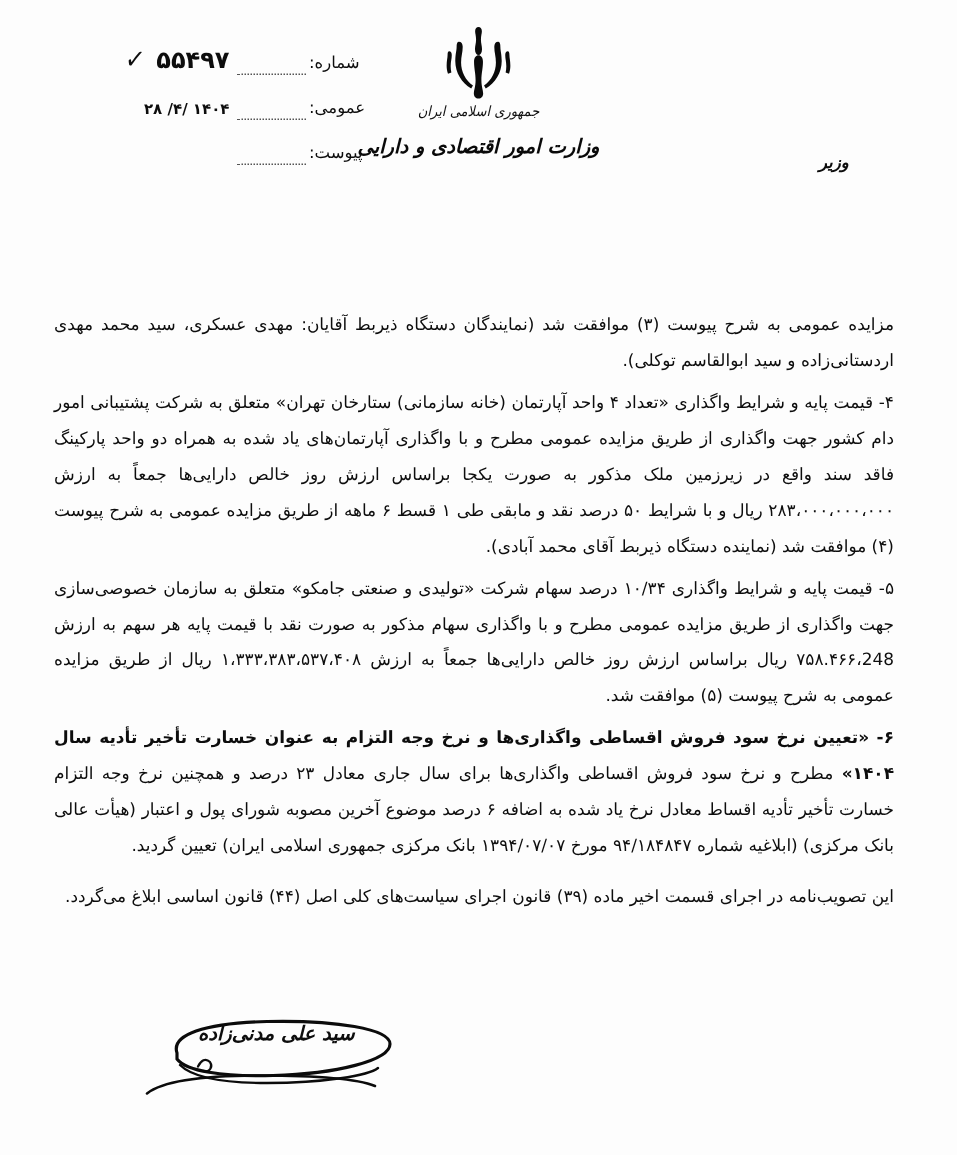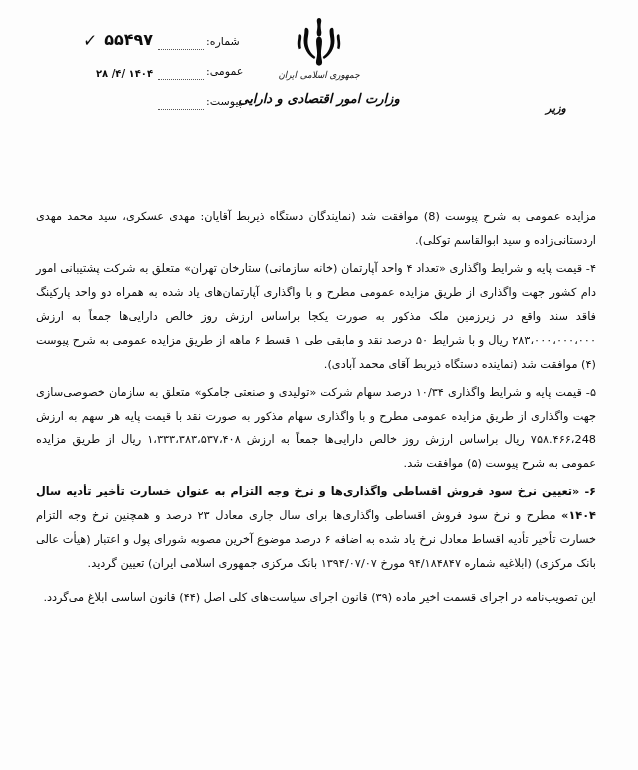--- a/index.html
+++ b/index.html
@@ -199,21 +199,21 @@
         <span class="field-dots"></span>
         <span class="field-value"></span>
       </div>
     </div>
 
     <div class="minister-word">وزیر</div>
   </div>
 
   <div class="body-text">
 
-    <p class="para">مزایده عمومی به شرح پیوست (8) موافقت شد (نمایندگان دستگاه ذیربط آقایان: مهدی عسکری، سید محمد مهدی اردستانی‌زاده و سید ابوالقاسم توکلی).</p>
+    <p class="para">مزایده عمومی به شرح پیوست (۳) موافقت شد (نمایندگان دستگاه ذیربط آقایان: مهدی عسکری، سید محمد مهدی اردستانی‌زاده و سید ابوالقاسم توکلی).</p>
 
     <p class="para">
       <span>۴- قیمت پایه و شرایط واگذاری «تعداد ۴ واحد آپارتمان (خانه سازمانی) ستارخان تهران» متعلق به شرکت پشتیبانی امور دام کشور جهت واگذاری از طریق مزایده عمومی مطرح و با واگذاری آپارتمان‌های یاد شده به همراه دو واحد پارکینگ فاقد سند واقع در زیرزمین ملک مذکور به صورت یکجا براساس ارزش روز خالص دارایی‌ها جمعاً به ارزش</span>
       <span class="num-seq">۲۸۳،۰۰۰،۰۰۰،۰۰۰</span>
       <span>ریال و با شرایط ۵۰ درصد نقد و مابقی طی ۱ قسط ۶ ماهه از طریق مزایده عمومی به شرح پیوست (۴) موافقت شد (نماینده دستگاه ذیربط آقای محمد آبادی).</span>
     </p>
 
     <p class="para">
       <span>۵- قیمت پایه و شرایط واگذاری ۱۰/۳۴ درصد سهام شرکت «تولیدی و صنعتی جامکو» متعلق به سازمان خصوصی‌سازی جهت واگذاری از طریق مزایده عمومی مطرح و با واگذاری سهام مذکور به صورت نقد با قیمت پایه هر سهم به ارزش</span>
       <span class="num-seq">۷۵۸.۴۶۶،248</span>
@@ -227,14 +227,25 @@
       <span>مطرح و نرخ سود فروش اقساطی واگذاری‌ها برای سال جاری معادل ۲۳ درصد و همچنین نرخ وجه التزام خسارت تأخیر تأدیه اقساط معادل نرخ یاد شده به اضافه ۶ درصد موضوع آخرین مصوبه شورای پول و اعتبار (هیأت عالی بانک مرکزی) (ابلاغیه شماره</span>
       <span class="num-seq">۹۴/۱۸۴۸۴۷</span>
       <span>مورخ ۱۳۹۴/۰۷/۰۷ بانک مرکزی جمهوری اسلامی ایران) تعیین گردید.</span>
     </p>
 
     <div class="para-spacer"></div>
 
     <p class="para">این تصویب‌نامه در اجرای قسمت اخیر ماده (۳۹) قانون اجرای سیاست‌های کلی اصل (۴۴) قانون اساسی ابلاغ می‌گردد.</p>
   </div>
 
+  <div class="sign-area">
+    <div class="sign-name">سید علی مدنی‌زاده</div>
+    <svg class="sign-svg" width="250" height="92" viewBox="0 0 250 92">
+      <g fill="none" stroke="#0b0b0b" stroke-linecap="round">
+        <path d="M44 30 C40 18, 62 10, 104 9 C150 8, 186 14, 186 24 C186 35, 150 44, 108 45 C74 46, 50 42, 44 34 Z" stroke-width="2.1"></path>
+        <path d="M46 38 C54 46, 72 50, 104 50 C142 50, 172 45, 178 40" stroke-width="1.6"></path>
+        <path d="M24 57 C34 49, 60 45, 100 45 C140 45, 166 48, 176 52" stroke-width="1.7"></path>
+        <path d="M58 39 C60 35, 63 33, 66 36 C68 39, 66 43, 62 42" stroke-width="1.5"></path>
+      </g>
+    </svg>
+  </div>
 
 </div>
 
 </body></html>

